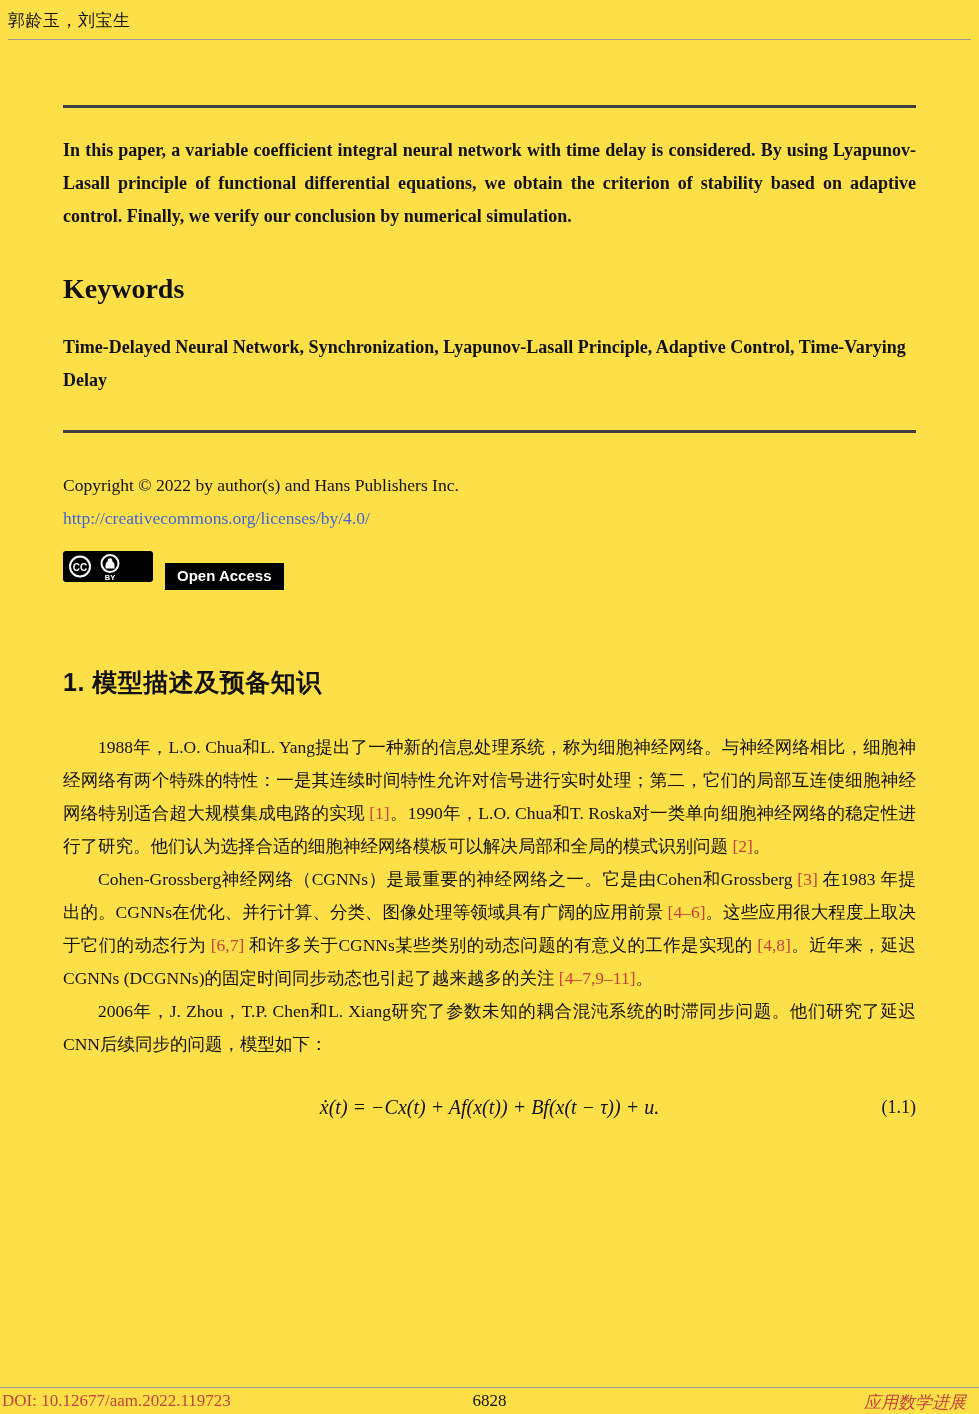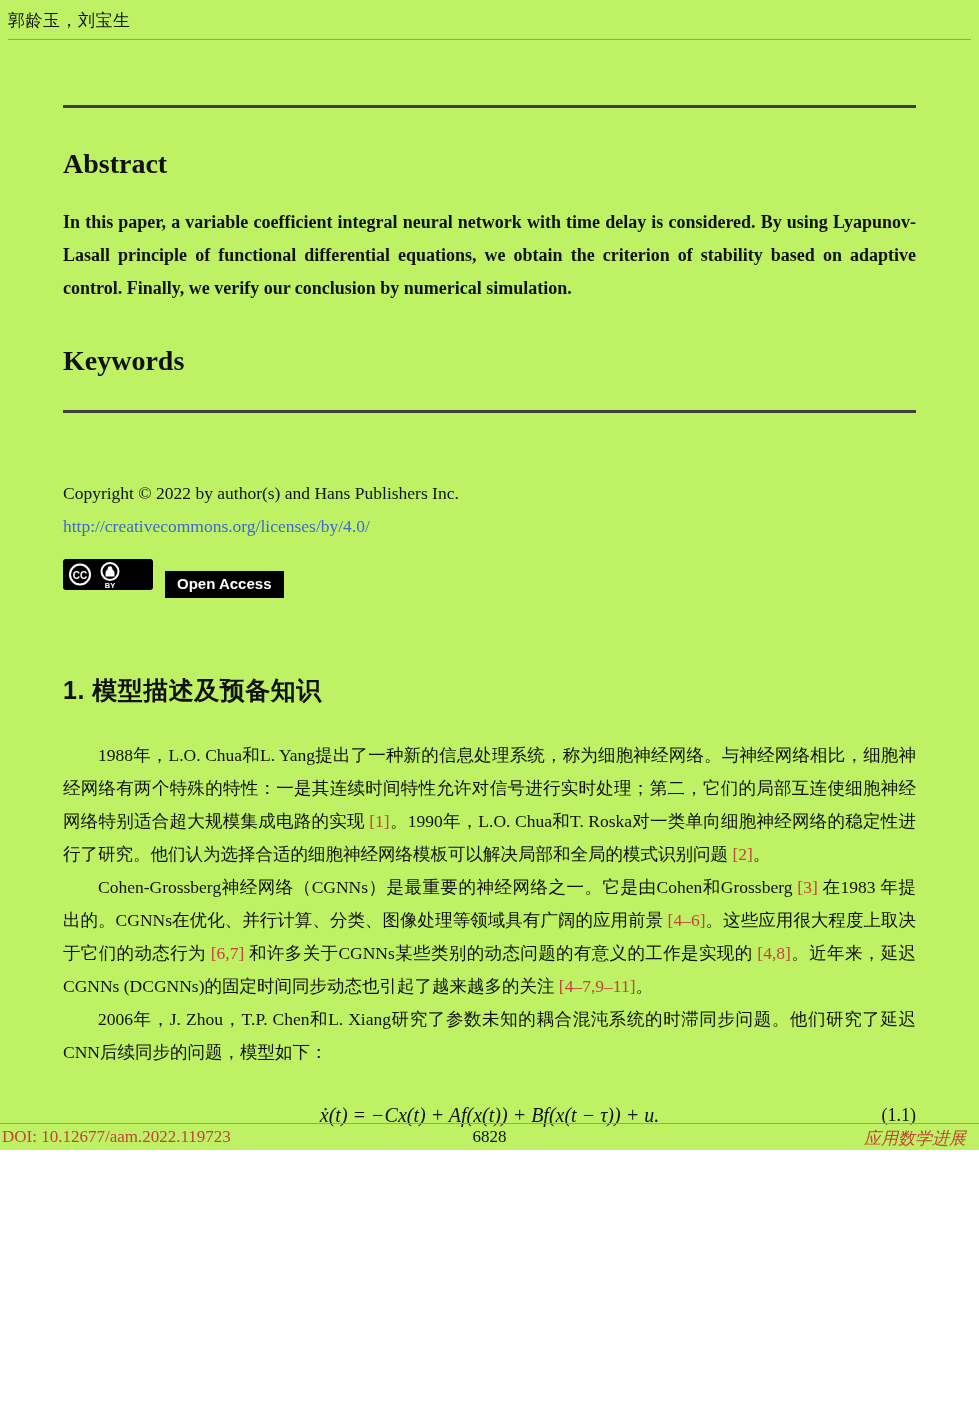--- a/index.html
+++ b/index.html
@@ -7,22 +7,22 @@
   :root {
     --ink: #111111;
     --red: #c5433c;
     --blue: #4166d5;
     --rule-dark: #3f3f3f;
     --rule-light: #9a9a9a;
   }
   .page {
     position: relative;
     width: 979px;
-    height: 1150px;
-    background: #bef264;
+    height: 1414px;
+    background: #fde047;
     overflow: hidden;
     font-family: "Liberation Serif", "DejaVu Serif", serif;
     color: var(--ink);
   }
   
   .hdr { padding: 9px 8px 0 8px; }
   .hdr-authors { font-size: 17px; letter-spacing: 0.5px; }
   .hdr-rule { margin-top: 7px; height: 1px; background: var(--rule-light); width: 100%; }
 
   .content { padding: 0 63px; }
@@ -39,21 +39,21 @@
   }
   .bold-block {
     margin-top: 26px;
     font-size: 18px;
     font-weight: bold;
     line-height: 33px;
     text-align: justify;
   }
   .kw-block { text-align: left; }
 
-  .copyright { margin-top: 64px; font-size: 17.5px; line-height: 33px; }
+  .copyright { margin-top: 36px; font-size: 17.5px; line-height: 33px; }
   .copyright a.link {
     color: var(--blue);
     text-decoration: none;
     cursor: pointer;
   }
 
   .badges { margin-top: 8px; display: flex; align-items: center; gap: 12px; }
   .oa-badge {
     display: inline-block;
     background: #000;
@@ -126,24 +126,24 @@
 
   <div class="hdr">
     <div class="hdr-authors">郭龄玉，刘宝生</div>
     <div class="hdr-rule"></div>
   </div>
 
   <div class="content">
 
     <div class="thick-rule rule-top"></div>
 
-    <h1 class="sec-en">Abstract</h1>
     <p class="bold-block">In this paper, a variable coefficient integral neural network with time delay is considered.  By using Lyapunov-Lasall principle of functional differential equations, we obtain the criterion of stability based on adaptive control.  Finally, we verify our conclusion by numerical simulation.</p>
 
     <h1 class="sec-en">Keywords</h1>
+    <p class="bold-block kw-block">Time-Delayed Neural Network, Synchronization, Lyapunov-Lasall Principle, Adaptive Control, Time-Varying Delay</p>
 
     <div class="thick-rule rule-mid"></div>
 
     <div class="copyright">
       <div>Copyright © 2022 by author(s) and Hans Publishers Inc.</div>
       <div><a class="link">http://creativecommons.org/licenses/by/4.0/</a></div>
     </div>
 
     <div class="badges">
       <svg width="90" height="31" viewBox="0 0 90 31">

